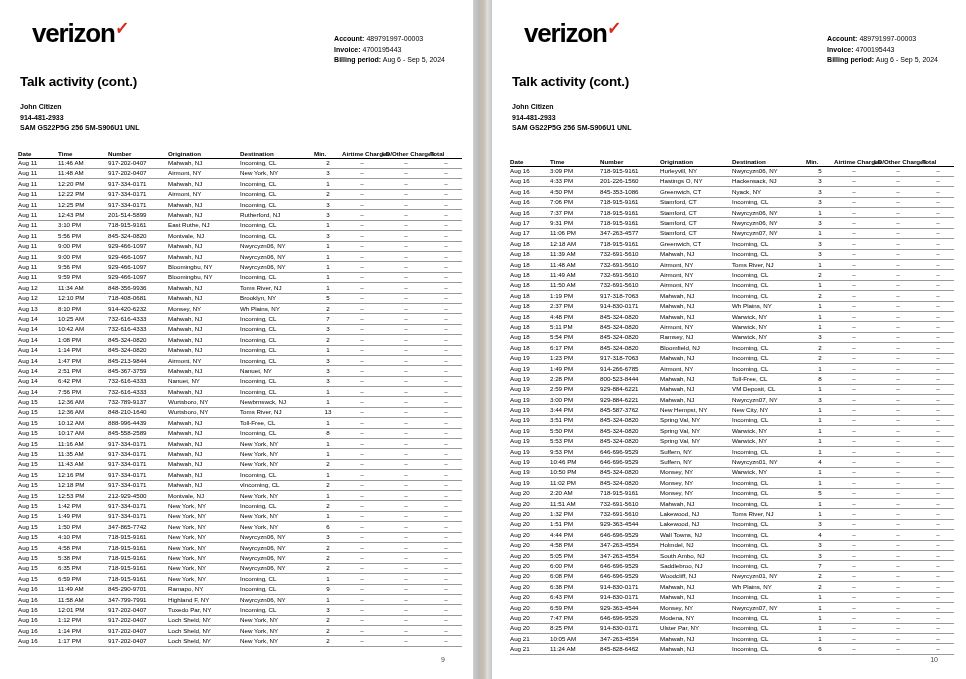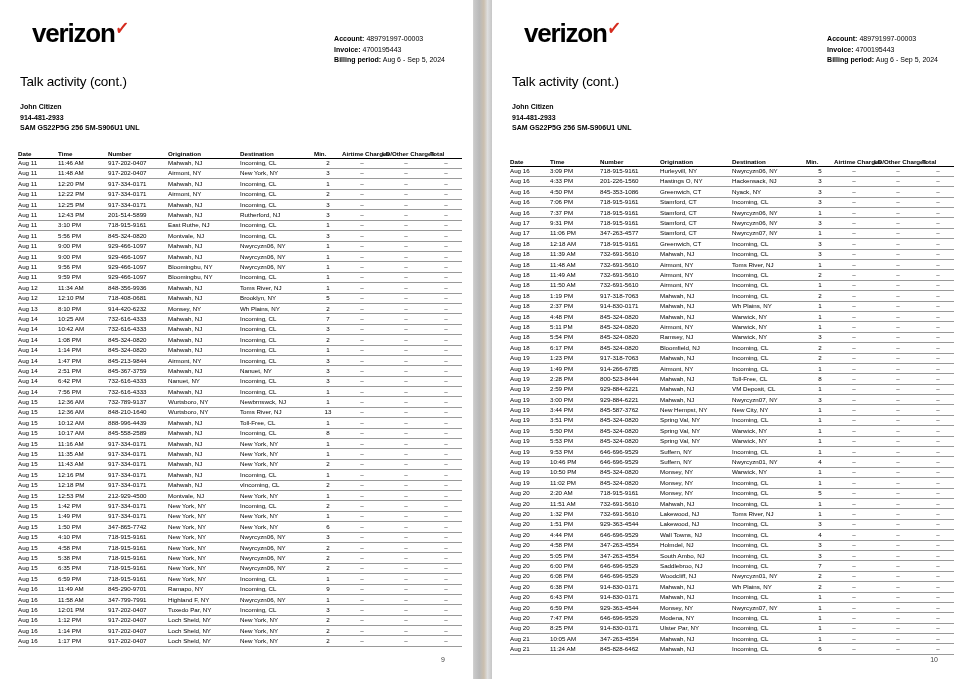--- a/index.html
+++ b/index.html
@@ -30,21 +30,21 @@
     position:relative;top:-7px;left:-1px;display:inline-block;
     transform:scaleX(0.8) rotate(8deg);
   }
   .acct{
     position:absolute;right:28px;top:34px;
     font-size:7px;line-height:10.5px;color:#000;text-align:left;
   }
   .acct b{font-weight:bold;}
   .acct .val{font-weight:normal;}
   .title{
-    font-size:13.5px;font-weight:normal;color:#000;
+    font-size:13.5px;font-weight:bold;color:#000;
     margin:28px 0 0 4px;letter-spacing:-0.2px;
   }
   .cust{margin:13px 0 0 4px;font-size:7px;line-height:10.5px;font-weight:bold;color:#000;}
   table.activity{
     border-collapse:collapse;width:444px;margin-top:16px;margin-left:2px;
     font-size:6px;color:#000;table-layout:fixed;
   }
   table.activity th{
     font-size:6.2px;font-weight:bold;text-align:left;
     padding:0 0 1px 0;border-bottom:1.3px solid #000;white-space:nowrap;

